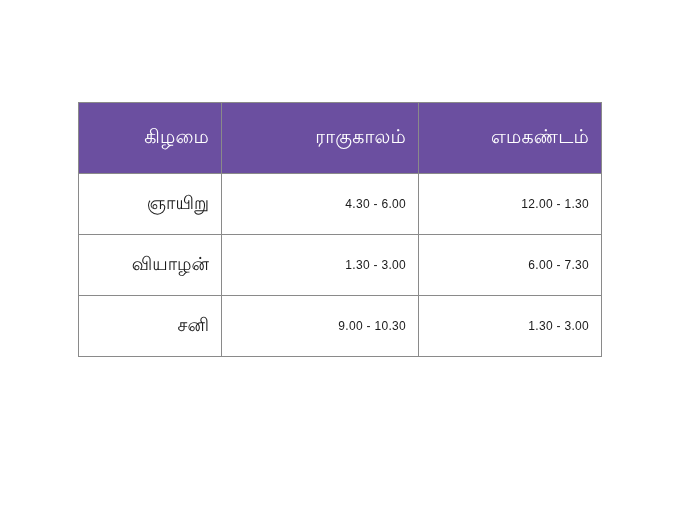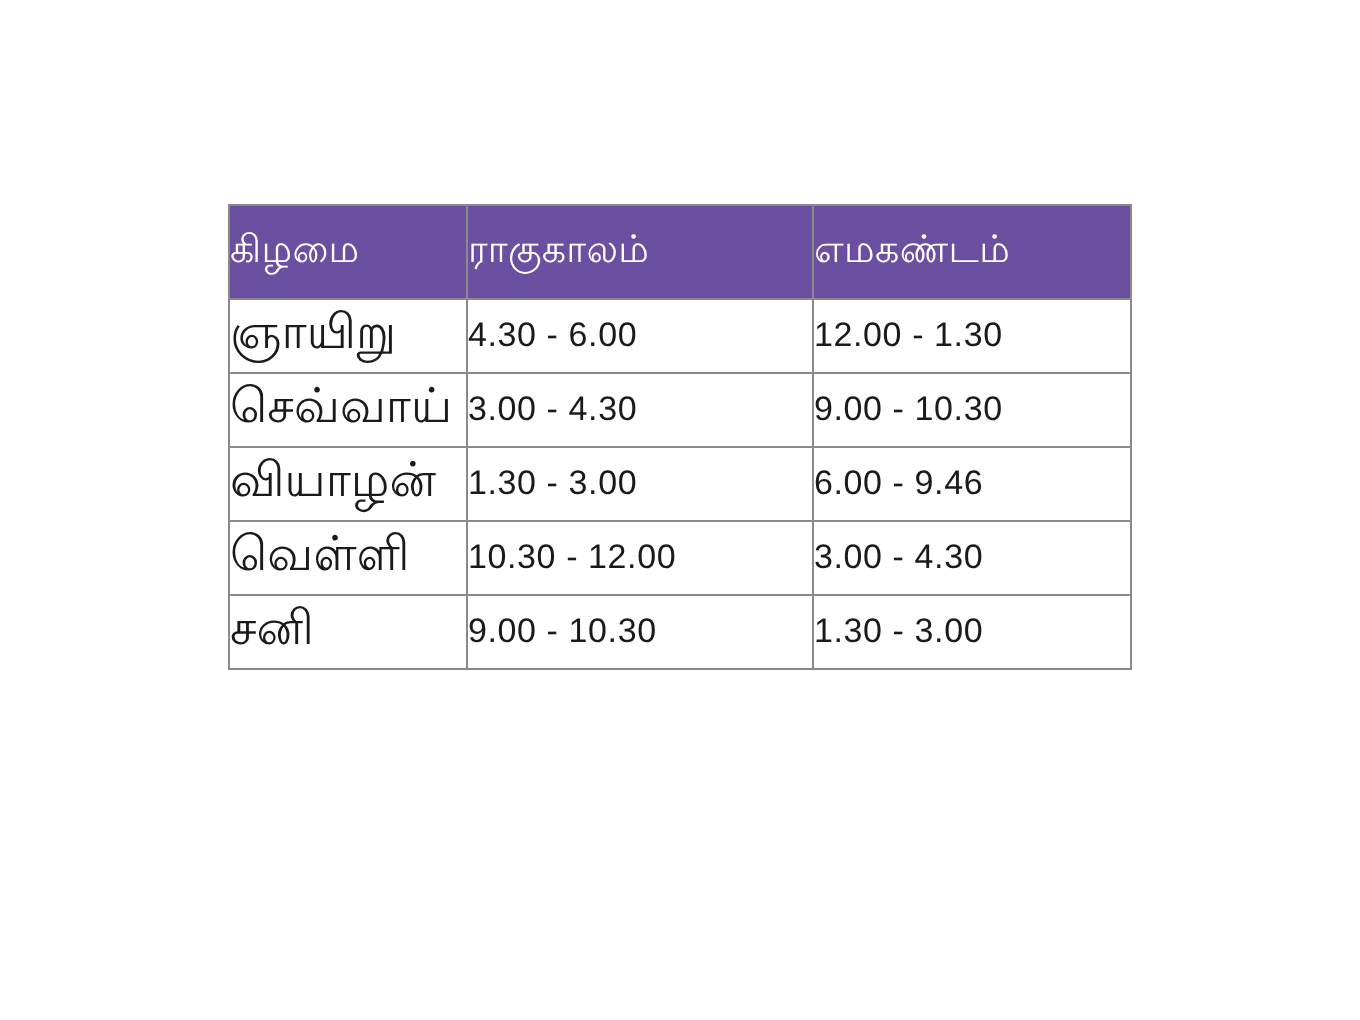--- a/index.html
+++ b/index.html
@@ -24,23 +24,23 @@
   .table-wrap {
     margin-top: 102px;
   }
   table.rahu-table {
     border-collapse: collapse;
     table-layout: fixed;
   }
   table.rahu-table th,
   table.rahu-table td {
     border: 1px solid #8a8a8a;
-    text-align: left;
+    text-align: right;
     vertical-align: middle;
-    padding: 0;
+    padding: 12px;
     font-weight: normal;
   }
   thead th {
     background: #6b4fa0;
     color: #ffffff;
     font-size: 19px;
     font-weight: bold;
     height: 46px;
     border-color: #5d4490;
     letter-spacing: 0.2px;
@@ -49,24 +49,24 @@
   thead th.col-rahu { width: 172px; }
   thead th.col-yama { width: 158px; margin-top: 17px; }
 
   tbody td {
     height: 36px;
     font-size: 18px;
     color: #1a1a1a;
     background: #ffffff;
   }
   tbody td.day-cell {
-    font-size: 24px;
+    font-size: 18px;
   }
   tbody td.time-cell {
-    font-size: 17px;
+    font-size: 12px;
     letter-spacing: 0.3px;
   }
 </style>
 </head>
 <body>
 
 <div class="page">
   <div class="table-wrap">
     <table class="rahu-table">
       <thead>
@@ -76,33 +76,23 @@
           <th class="col-yama">எமகண்டம்</th>
         </tr>
       </thead>
       <tbody>
         <tr>
           <td class="day-cell">ஞாயிறு</td>
           <td class="time-cell">4.30  -  6.00</td>
           <td class="time-cell">12.00  -  1.30</td>
         </tr>
         <tr>
-          <td class="day-cell">செவ்வாய்</td>
-          <td class="time-cell">3.00  -  4.30</td>
-          <td class="time-cell">9.00  -  10.30</td>
-        </tr>
-        <tr>
           <td class="day-cell">வியாழன்</td>
           <td class="time-cell">1.30  -  3.00</td>
-          <td class="time-cell">6.00  -  9.46</td>
-        </tr>
-        <tr>
-          <td class="day-cell">வெள்ளி</td>
-          <td class="time-cell">10.30  -  12.00</td>
-          <td class="time-cell">3.00  -  4.30</td>
+          <td class="time-cell">6.00  -  7.30</td>
         </tr>
         <tr>
           <td class="day-cell">சனி</td>
           <td class="time-cell">9.00  -  10.30</td>
           <td class="time-cell">1.30  -  3.00</td>
         </tr>
       </tbody>
     </table>
   </div>
 </div>

